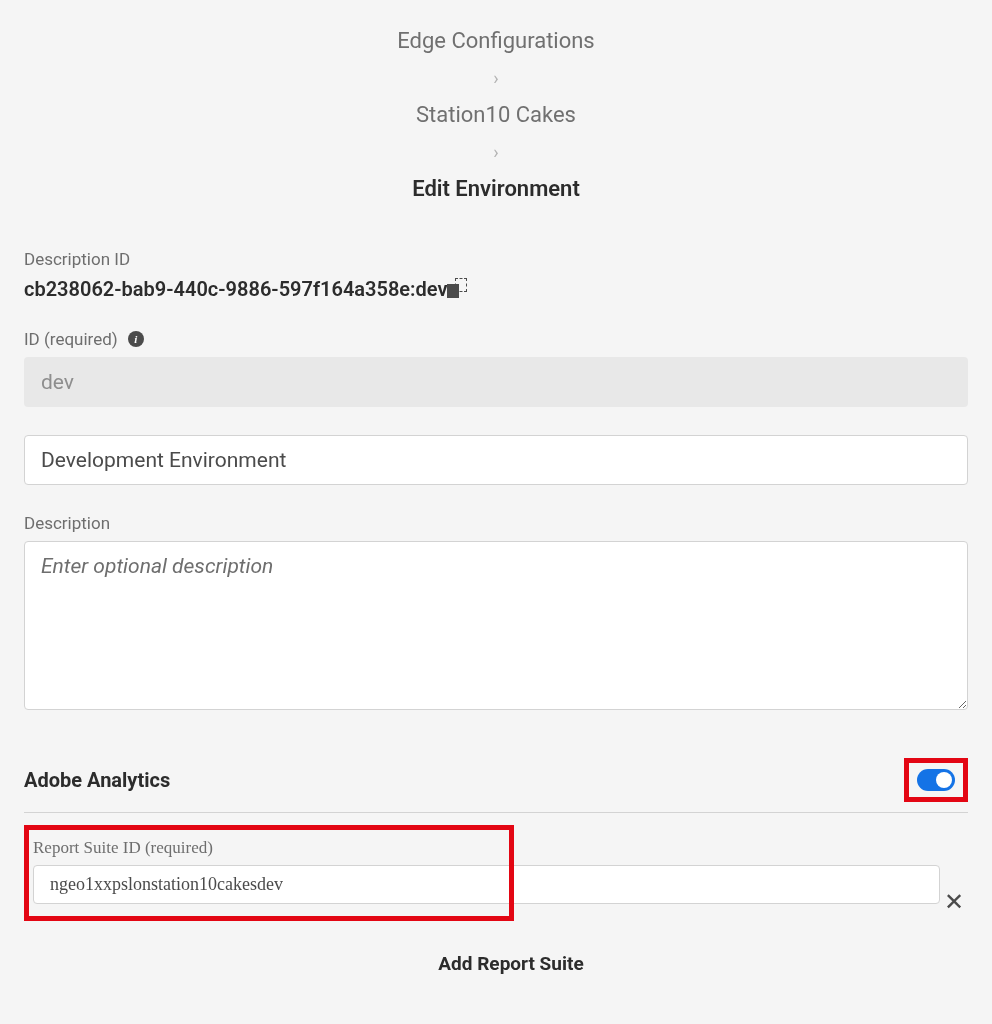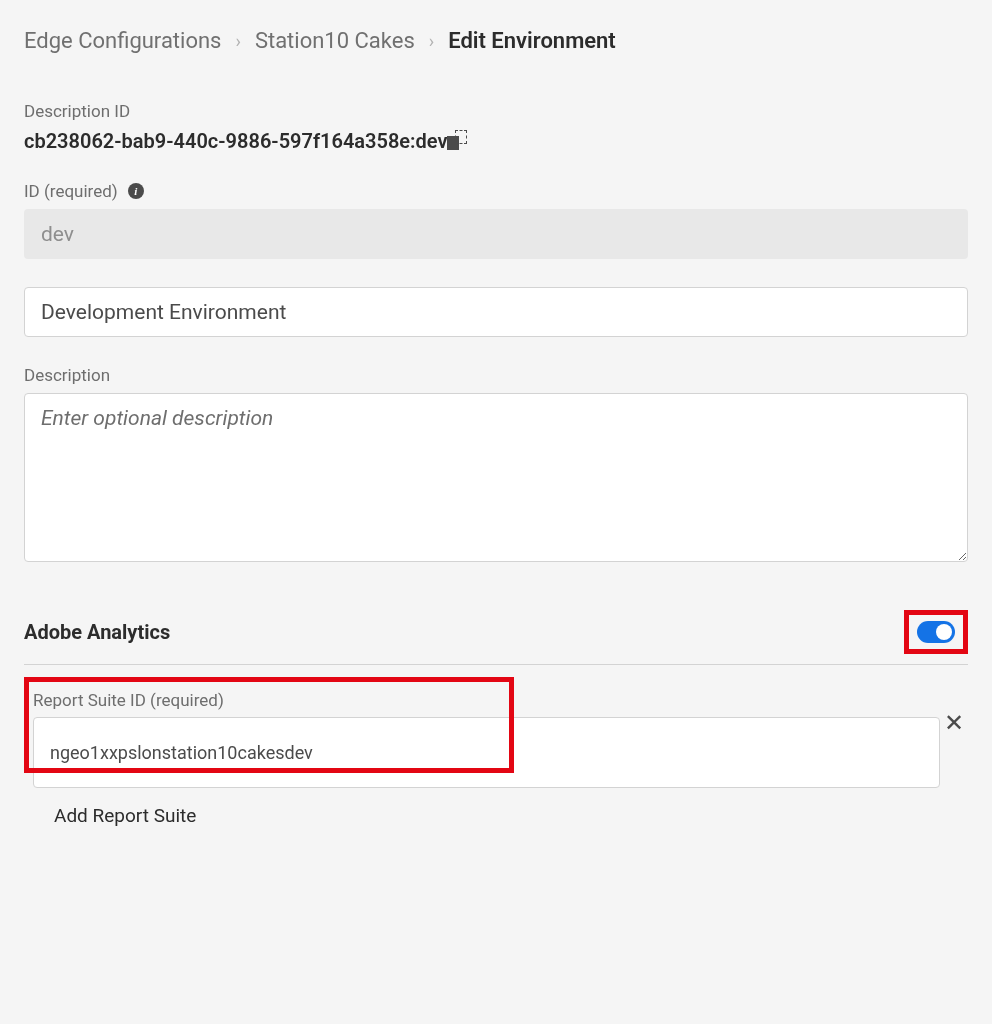--- a/index.html
+++ b/index.html
@@ -11,20 +11,21 @@
       height: 1024px;
       padding: 28px 24px;
       font-size: 15px;
     }
     .breadcrumb {
       display: flex;
       align-items: center;
       gap: 14px;
       font-size: 22px;
       margin-bottom: 48px;
+      flex-direction: column;
     }
     .breadcrumb-item-link {
       color: #707070;
       cursor: pointer;
     }
     .breadcrumb-sep {
       color: #b3b3b3;
       font-size: 18px;
     }
     .breadcrumb-current {
@@ -143,21 +144,22 @@
       right: 3px;
     }
     .toggle-highlight {
       border: 5px solid #e30613;
       padding: 6px 8px 6px 8px;
       display: inline-flex;
       align-items: center;
     }
     .report-suite-row {
       display: flex;
-      align-items: center;
+      align-items: flex-end;
+      font-family: Liberation Serif, serif;
     }
     .report-suite-input-wrap { flex: 1; }
     .report-label-highlight {
       border: 5px solid #e30613;
       padding: 8px 10px 0 4px;
       display: inline-block;
       margin-bottom: -5px;
       position: relative;
       z-index: 2;
       width: 490px;
@@ -167,41 +169,42 @@
       position: relative;
     }
     .report-full-input {
       position: absolute;
       left: 9px;
       right: 0;
       top: 40px;
       width: calc(100% - 9px);
       border: 1px solid #d3d3d3;
       border-radius: 4px;
-      padding: 24px 16px;
+      padding: 8px 16px;
       font-size: 18px;
       color: #4b4b4b;
       background: #fff;
       font-family: inherit;
       z-index: 1;
     }
     .remove-x {
       font-size: 24px;
       color: #4b4b4b;
       cursor: pointer;
       font-weight: 400;
       padding: 0 4px;
     }
     .add-report-suite {
       margin-top: 36px;
       margin-left: 30px;
       font-size: 19px;
-      font-weight: 400;
-      color: #2c2c2c;
-      cursor: pointer;
+      font-weight: 700;
+      color: #2c2c2c;
+      cursor: pointer;
+      text-align: center;
     }
   </style>
 </head>
 <body>
 
 <div class="breadcrumb">
   <span class="breadcrumb-item-link">Edge Configurations</span>
   <span class="breadcrumb-sep">›</span>
   <span class="breadcrumb-item-link">Station10 Cakes</span>
   <span class="breadcrumb-sep">›</span>

